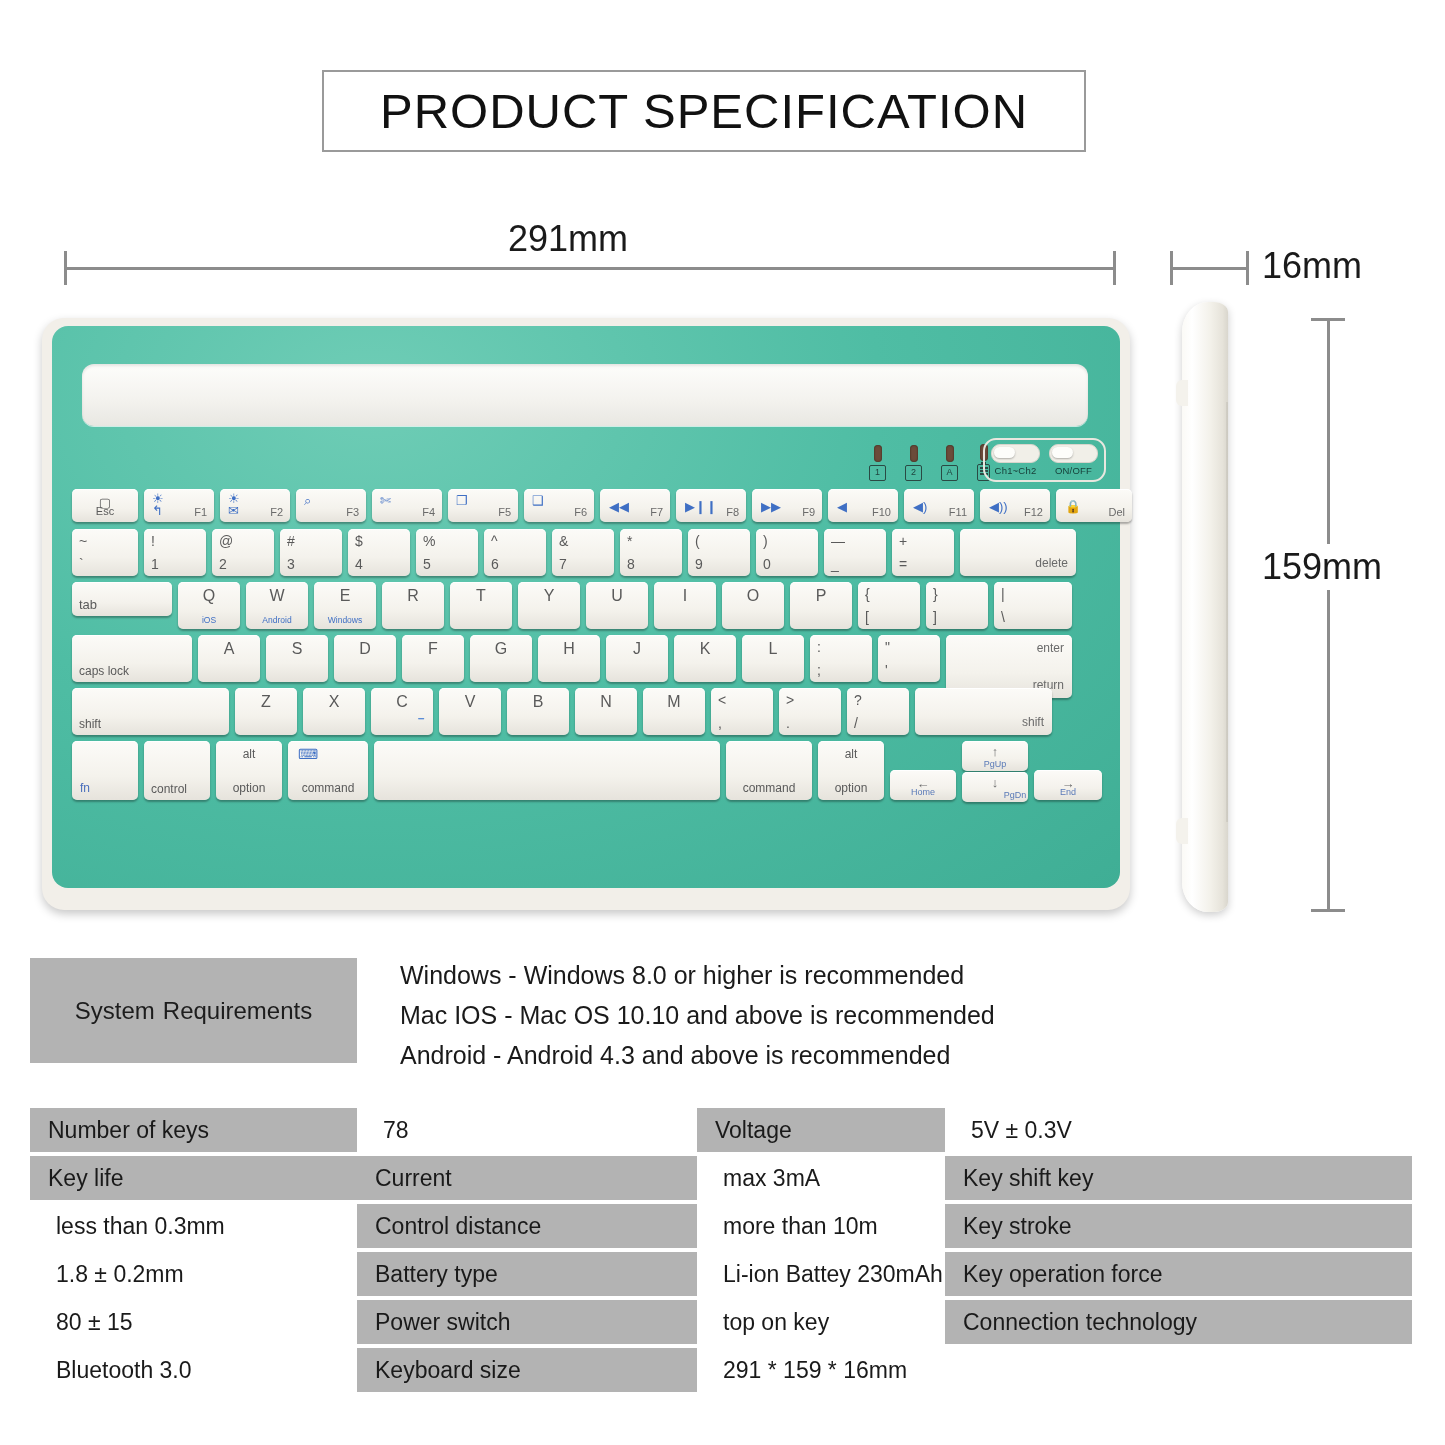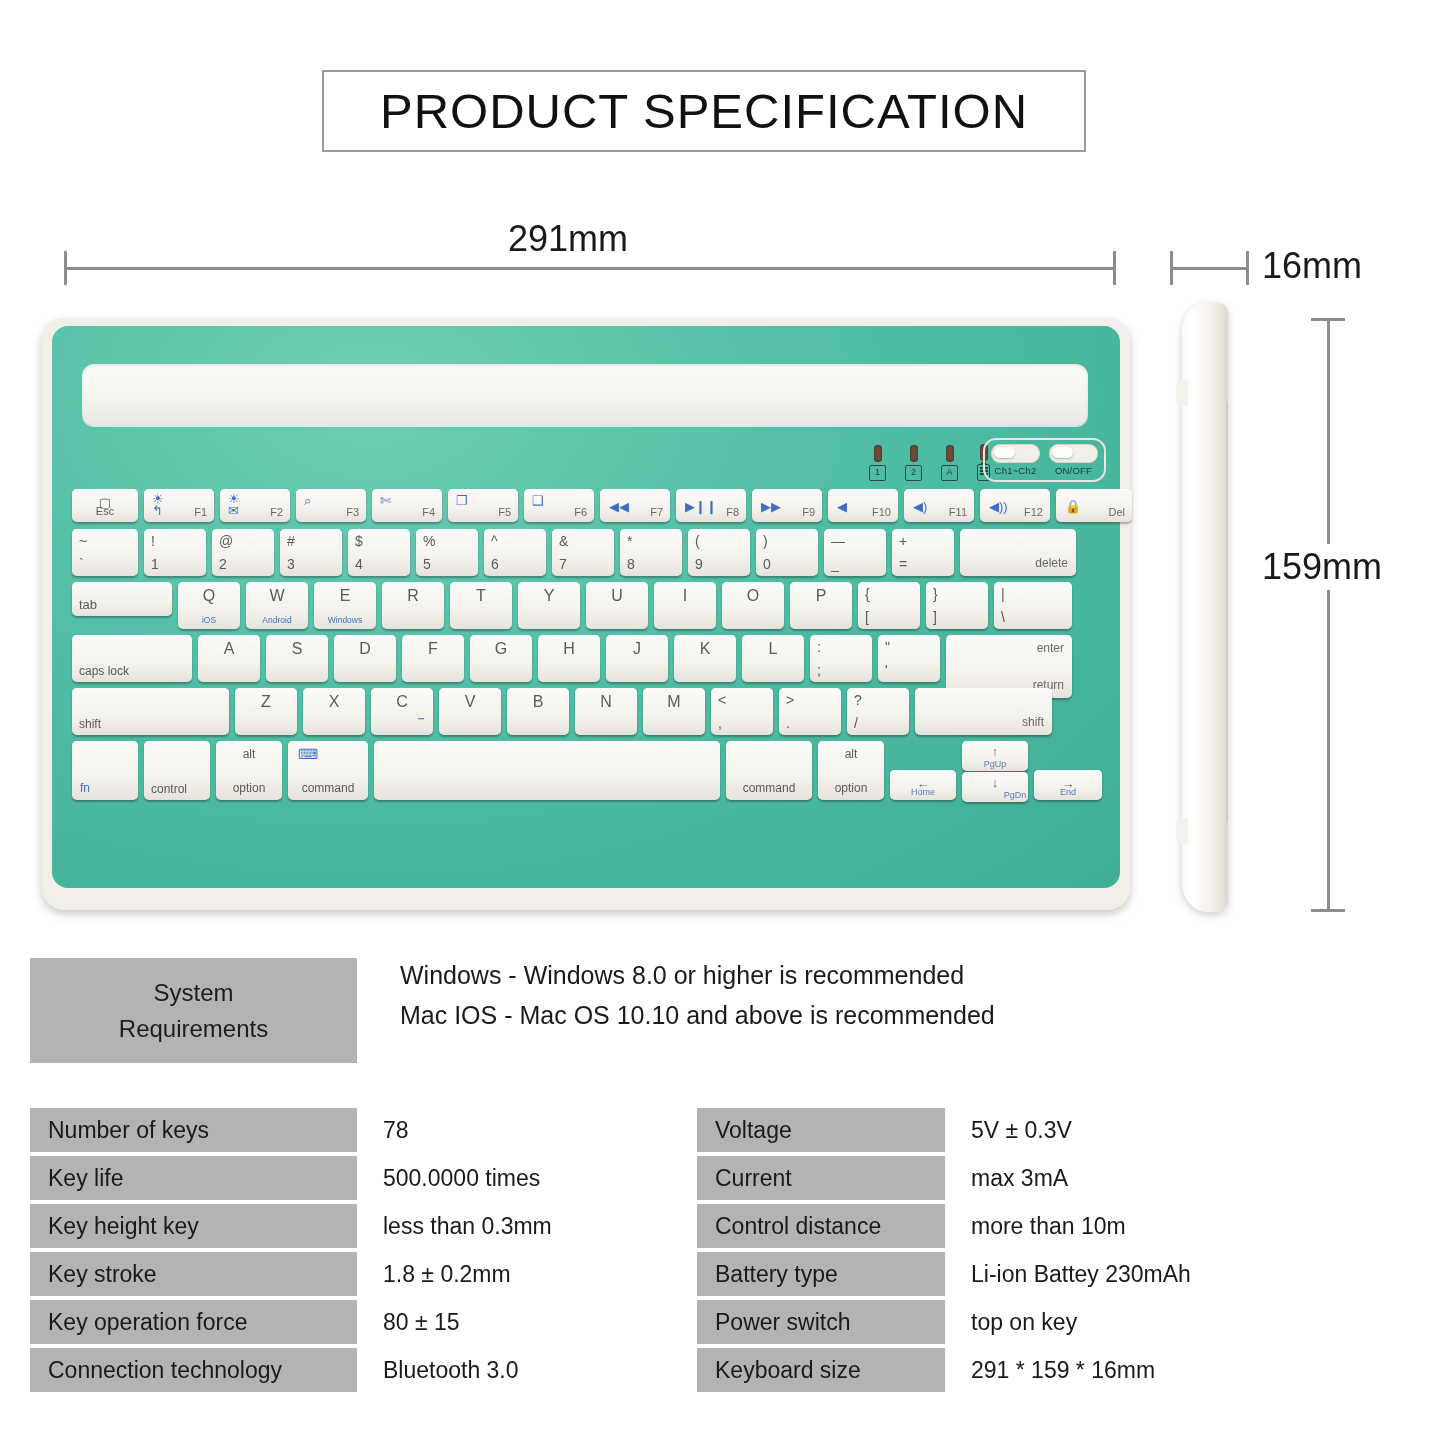--- a/index.html
+++ b/index.html
@@ -113,21 +113,21 @@
     border-radius:26px 14px 14px 26px / 30px 10px 10px 30px;
     box-shadow:0 3px 8px rgba(0,0,0,.20);
   }
   #side-nub-top{position:absolute;left:0px;top:78px;width:12px;height:26px;background:#f4f2ec;border-radius:6px 0 0 6px;}
   #side-nub-bot{position:absolute;left:0px;top:516px;width:12px;height:26px;background:#f4f2ec;border-radius:6px 0 0 6px;}
   #side-seam{position:absolute;right:6px;top:100px;width:2px;height:420px;background:rgba(0,0,0,.06);}
 
   
   #sysreq-box{
     position:absolute;left:30px;top:958px;width:327px;height:105px;
-    background:#b3b3b3;display:flex;flex-direction:column;
+    background:#b3b3b3;display:flex;flex-direction:row;
     align-items:center;justify-content:center;gap:8px;
   }
   .sysreq-line{font-size:24px;color:#1d1d1d;}
   #sysreq-text{position:absolute;left:400px;top:955px;}
   .os-line{font-size:25px;color:#1a1a1a;line-height:40px;white-space:nowrap;}
 
   
   #spec-table{
     position:absolute;left:30px;top:1108px;width:1382px;
     display:grid;grid-template-columns:327px 340px 248px 467px;
@@ -509,34 +509,34 @@
   <div id="side-seam"></div>
 </div>
 
 <div id="sysreq-box">
   <div class="sysreq-line">System</div>
   <div class="sysreq-line">Requirements</div>
 </div>
 <div id="sysreq-text">
   <div class="os-line">Windows - Windows 8.0 or higher is recommended</div>
   <div class="os-line">Mac IOS - Mac OS 10.10 and above is recommended</div>
+  <div class="os-line">Android - Android 4.3 and above is recommended</div>
 </div>
 
 <div id="spec-table">
   <div class="cell lab">Number of keys</div>
   <div class="cell val">78</div>
   <div class="cell lab">Voltage</div>
   <div class="cell val">5V ± 0.3V</div>
 
   <div class="cell lab">Key life</div>
-  <div class="cell val">500.0000 times</div>
   <div class="cell lab">Current</div>
   <div class="cell val">max 3mA</div>
 
-  <div class="cell lab">Key height key</div>
+  <div class="cell lab">Key shift key</div>
   <div class="cell val">less than 0.3mm</div>
   <div class="cell lab">Control distance</div>
   <div class="cell val">more than 10m</div>
 
   <div class="cell lab">Key stroke</div>
   <div class="cell val">1.8 ± 0.2mm</div>
   <div class="cell lab">Battery type</div>
   <div class="cell val">Li-ion Battey 230mAh</div>
 
   <div class="cell lab">Key operation force</div>

